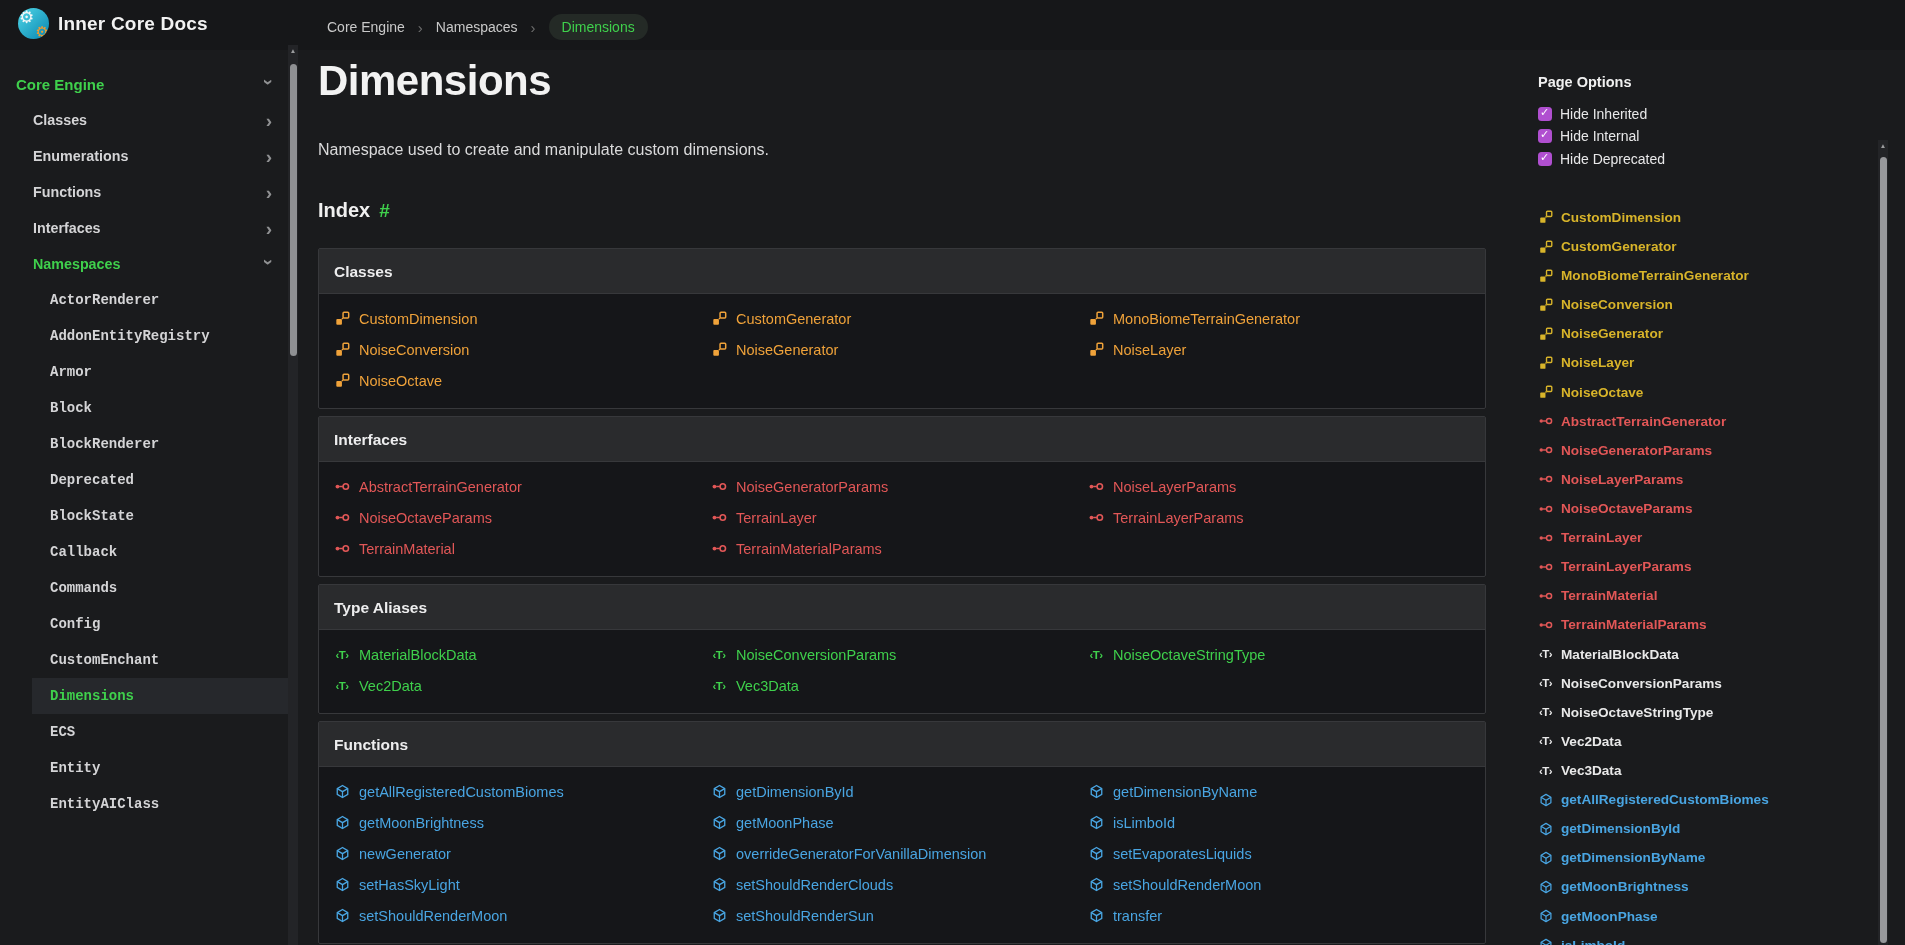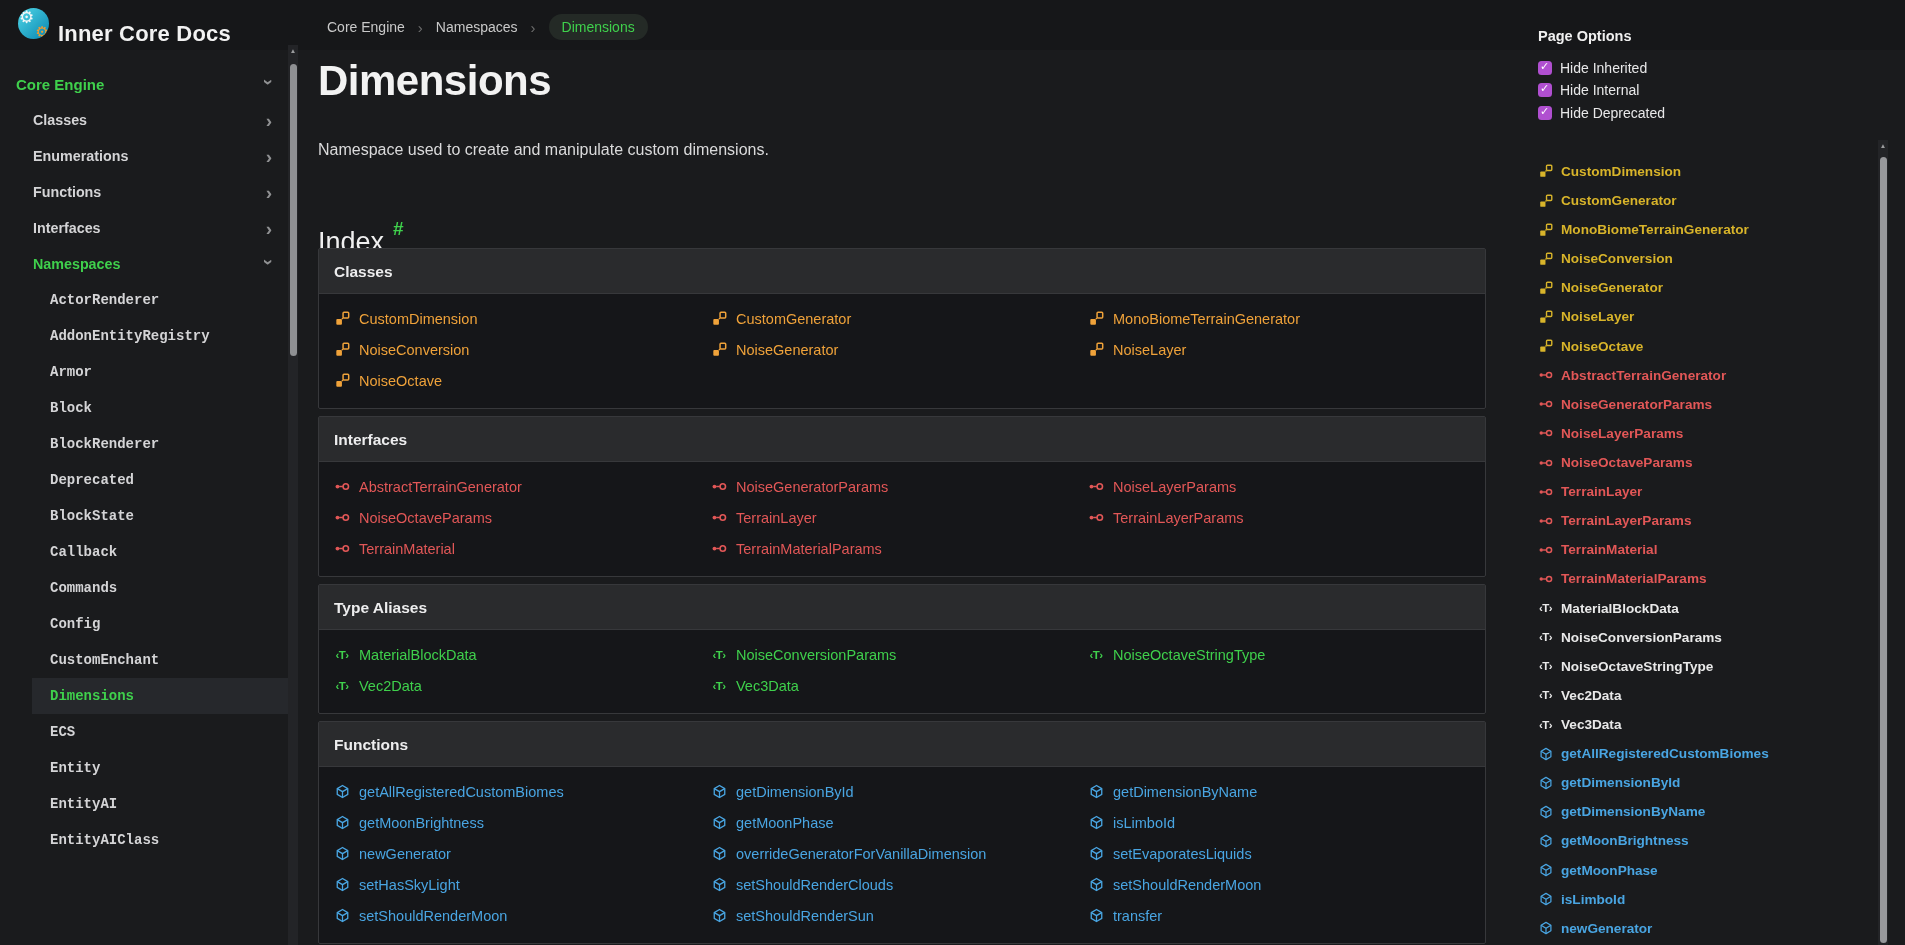--- a/index.html
+++ b/index.html
@@ -11,21 +11,21 @@
   html,body{background:#101113;}
   body{font-family:"Liberation Sans","DejaVu Sans",sans-serif;}
   .app{position:relative;width:1905px;height:945px;background:#1a1b1d;overflow:hidden;}
   .topbar{position:absolute;left:0;top:0;width:100%;height:50px;background:#161719;}
 
   
   .logo{position:absolute;left:18px;top:8px;width:31px;height:31px;border-radius:50%;
         background:linear-gradient(135deg,#49cfe2 10%,#1391b8 85%);overflow:hidden;}
   .logo .gear-w{position:absolute;left:1px;top:-1px;font-size:17px;color:#f2f6f7;}
   .logo .gear-o{position:absolute;right:0px;bottom:-2px;font-size:15px;color:#f29a2e;}
-  .app-title{position:absolute;left:58px;top:21px;font-size:22px;font-weight:bold;color:#f2f2f2;letter-spacing:.2px;}
+  .app-title{position:absolute;left:58px;top:13px;font-size:19px;font-weight:bold;color:#f2f2f2;letter-spacing:.2px;}
   .breadcrumb{position:absolute;left:327px;top:14px;height:26px;display:flex;align-items:center;gap:13px;font-size:14px;color:#c9c9c9;}
   .crumb{cursor:pointer;}
   .crumb-sep{color:#6e6e6e;font-size:15px;}
   .crumb-pill{color:var(--accent-green);background:#242a26;border-radius:14px;padding:5px 13px;}
 
   
   .nav{position:absolute;left:0;top:66px;width:288px;list-style:none;}
   .nav li{position:relative;height:36px;display:flex;align-items:center;font-weight:bold;color:#d4d4d6;cursor:pointer;}
   .nav li.root{padding-left:16px;font-size:15px;}
   .nav-l1 li{padding-left:33px;font-size:14.3px;}
@@ -44,38 +44,38 @@
   .sb-left{left:288px;top:45px;width:10px;height:900px;}
   .sb-left .thumb{top:19px;height:292px;}
   .sb-right{left:1878px;top:140px;width:10px;height:805px;}
   .sb-right .thumb{top:17px;height:786px;background:#97989b;}
 
   
   .main{position:absolute;left:318px;top:0;width:1168px;}
   .page-title{position:absolute;top:57px;left:0;font-size:42px;font-weight:bold;color:#f2f2f2;letter-spacing:-.5px;}
   .page-desc{position:absolute;top:141px;left:0;font-size:16px;color:#dadadb;}
   .index-h{position:absolute;top:199px;left:0;display:flex;align-items:center;}
-  .index-h .t{font-size:27px;font-weight:normal;color:#f0f0f0;margin-top:28px;}
+  .index-h .t{font-size:20px;font-weight:bold;color:#f0f0f0;}
   .index-h .hash{margin-left:9px;font-size:19px;font-weight:bold;color:var(--accent-green);cursor:pointer;}
   .boxes{position:absolute;top:248px;left:0;width:100%;}
   .box{border:1px solid #37383b;border-radius:2px;background:#151619;margin-bottom:7px;}
   .box-h{height:45px;line-height:45px;padding-left:15px;background:#2a2b2d;border-bottom:1px solid #37383b;
          font-size:15.5px;font-weight:bold;color:#ededee;}
   .box-b{list-style:none;padding:9px 15px 12px;display:grid;grid-template-columns:377px 377px 1fr;grid-auto-rows:31px;}
   .cell{display:flex;align-items:center;gap:9px;font-size:14.5px;cursor:pointer;white-space:nowrap;}
   .sec-class .cell{color:var(--class-orange);}
   .sec-interface .cell{color:var(--iface-red);}
   .sec-type .cell{color:var(--type-green);}
   .sec-function .cell{color:var(--func-blue);}
   .icon{display:inline-flex;width:16px;justify-content:center;flex:0 0 16px;}
   .type-icon::before{content:"\2039T\203A";font-size:11.5px;font-weight:bold;letter-spacing:-.5px;}
 
   
   .rightbar{position:absolute;left:1538px;top:28px;width:330px;}
-  .rb-title{font-size:14.5px;font-weight:bold;color:#f0f0f0;}
+  .rb-title{font-size:14.5px;font-weight:bold;color:#f0f0f0;margin-top:46px;}
   .checks{list-style:none;margin-top:13px;}
   .checks li{height:22.3px;display:flex;align-items:center;gap:8px;font-size:14px;color:#e8e8e9;}
   .checkbox{width:14px;height:14px;border-radius:3.5px;position:relative;cursor:pointer;background:#555;}
   .checkbox.checked{background:var(--check-purple);}
   .checkbox.checked::after{content:"\2713";position:absolute;left:2px;top:-1px;font-size:11px;font-weight:bold;color:#fff;}
   .toc{list-style:none;margin-top:33px;}
   .toc li{height:29.12px;display:flex;align-items:center;gap:8px;font-size:13.6px;font-weight:600;cursor:pointer;white-space:nowrap;}
   .toc li .icon{display:none;width:15px;flex:0 0 15px;}
   .toc li.class{color:var(--toc-gold);}
   .toc li.interface{color:var(--iface-red);}
@@ -192,23 +192,20 @@
       </li>
 
       <li>
         <span>ECS</span>
       </li>
 
       <li>
         <span>Entity</span>
       </li>
 
-      <li>
-        <span>EntityAI</span>
-      </li>
 
       <li>
         <span>EntityAIClass</span>
       </li>
     </ul>
 
   <div class="sb sb-left">
     <span class="arrow">▲</span>
     <div class="thumb"></div>
   </div>

